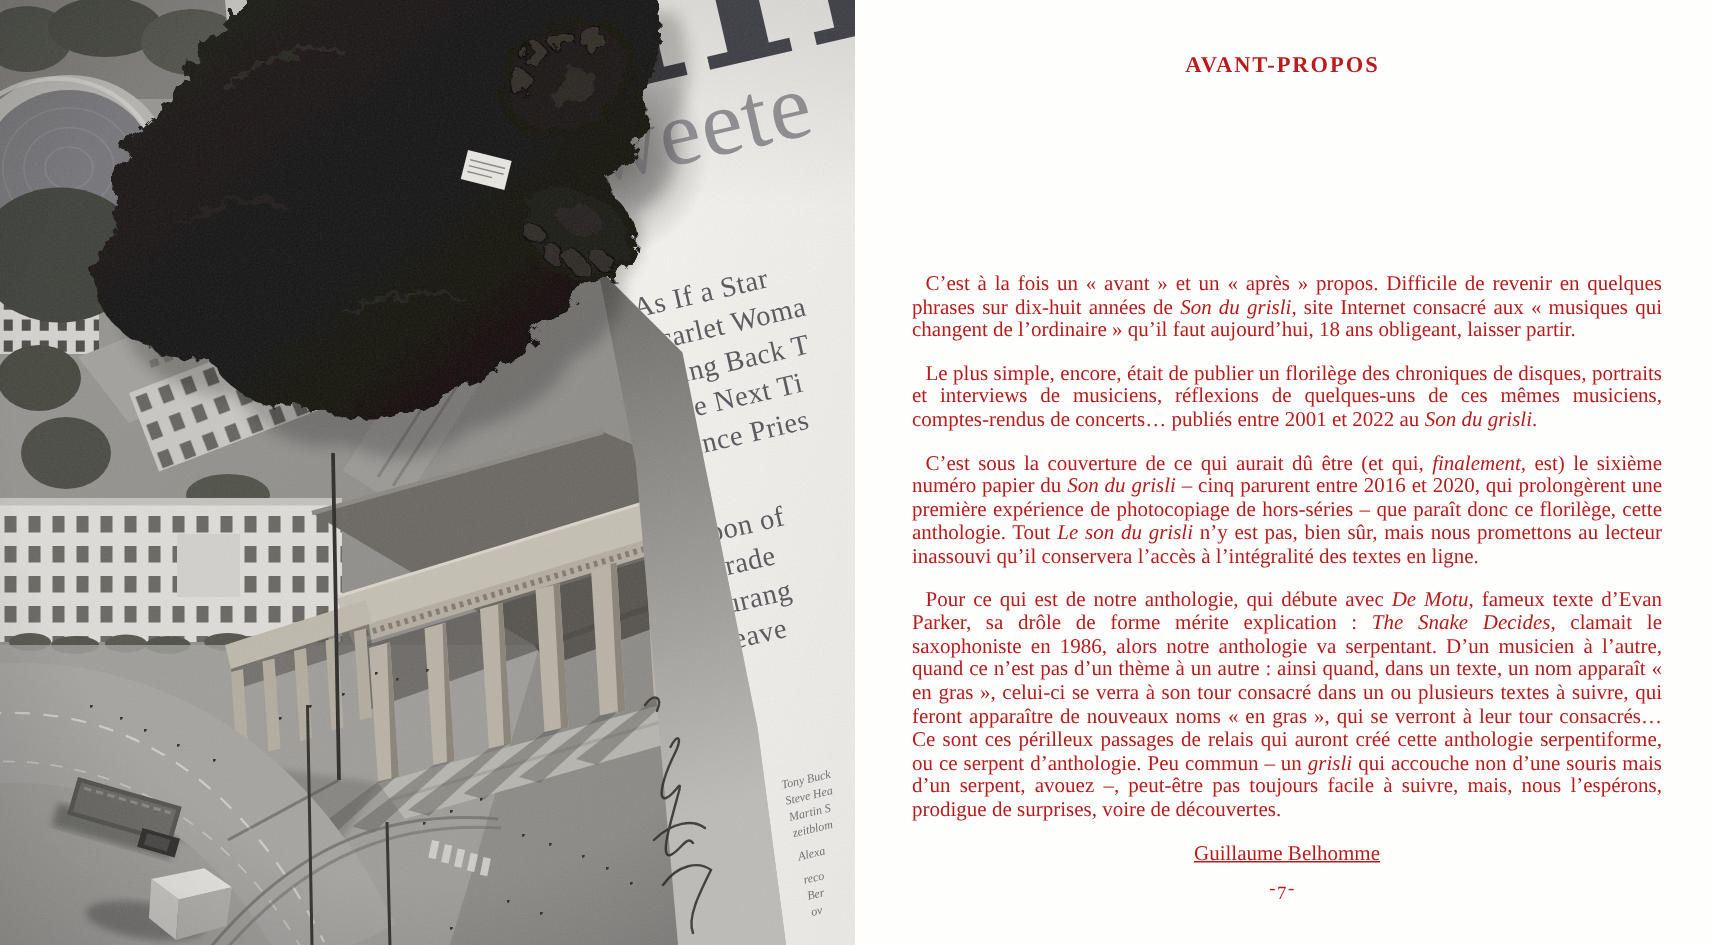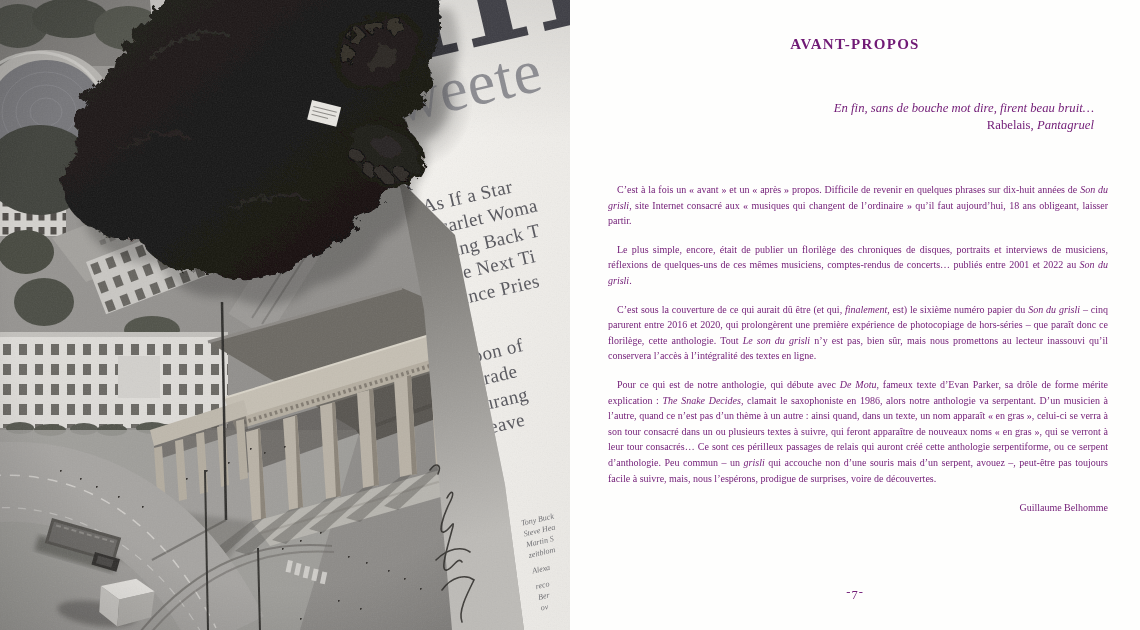--- a/index.html
+++ b/index.html
@@ -28,29 +28,29 @@
          letter-spacing:1px;color:#8b8b90;}
   .tracklist{position:absolute;left:44px;top:190px;font-size:19px;line-height:24.5px;
          letter-spacing:.4px;color:#56565c;white-space:nowrap;}
   .tracklist .side-label{letter-spacing:1px;}
   .tracklist .gap-b{margin-top:10px;}
   .credits{position:absolute;left:88px;top:552px;font-size:8px;line-height:11px;
          font-style:italic;color:#6f6f73;white-space:nowrap;}
   .credits div:empty{height:5px;}
   .grain{position:absolute;left:0;top:0;pointer-events:none;}
   
-  .page-right{position:absolute;left:570px;top:0;width:570px;height:630px;background:#fefefd;color:#701a75;}
+  .page-right{position:absolute;left:570px;top:0;width:570px;height:630px;background:#fefefd;color:#b91c1c;}
   .page-title{position:absolute;top:36px;left:0;width:100%;margin:0;text-align:center;
          font-size:15px;font-weight:700;letter-spacing:1.3px;}
   .epigraph{position:absolute;top:100px;right:46px;text-align:right;font-size:12.7px;line-height:16.5px;}
   .ep-quote{font-style:italic;}
-  .body-wrap{position:absolute;top:182px;left:38px;width:500px;font-size:10px;line-height:15.6px;
+  .body-wrap{position:absolute;top:182px;left:38px;width:500px;font-size:14px;line-height:15.6px;
          text-align:justify;}
   .body-wrap p{margin:0 0 13px;text-indent:9px;}
-  .signature{text-align:right;margin-top:14px;}
+  .signature{text-align:center;margin-top:14px;text-decoration:underline;}
   .page-number{position:absolute;top:588px;left:0;width:100%;text-align:center;font-size:12.5px;letter-spacing:1px;}
   .page-number .dash{position:relative;top:-3.5px;}
 </style>
 </head>
 <body>
 
 <div class="spread">
 
   <section class="page-left">
 
@@ -365,26 +365,20 @@
           <feColorMatrix type="saturate" values="0"></feColorMatrix>
         </filter>
       </defs>
       <rect width="570" height="630" filter="url(#grainF)" opacity="0.10"></rect>
     </svg>
   </section>
 
   <section class="page-right">
     <h1 class="page-title">AVANT-PROPOS</h1>
 
-    <div class="epigraph">
-      <div class="ep-quote">En fin, sans de bouche mot dire, firent beau bruit…</div>
-      <div class="ep-attr">
-        <span>Rabelais, </span><i>Pantagruel</i>
-      </div>
-    </div>
 
     <div class="body-wrap">
       <div>
           <p><span>C’est à la fois un « avant » et un « après » propos. Difficile de revenir en quelques phrases sur dix-huit années de </span><i>Son du grisli</i><span>, site Internet consacré aux « musiques qui changent de l’ordinaire » qu’il faut aujourd’hui, 18 ans obligeant, laisser partir.</span></p>
           <p><span>Le plus simple, encore, était de publier un florilège des chroniques de disques, portraits et interviews de musiciens, réflexions de quelques-uns de ces mêmes musiciens, comptes-rendus de concerts… publiés entre 2001 et 2022 au </span><i>Son du grisli</i><span>.</span></p>
           <p><span>C’est sous la couverture de ce qui aurait dû être (et qui, </span><i>finalement</i><span>, est) le sixième numéro papier du </span><i>Son du grisli</i><span> – cinq parurent entre 2016 et 2020, qui prolongèrent une première expérience de photocopiage de hors-séries – que paraît donc ce florilège, cette anthologie. Tout </span><i>Le son du grisli</i><span> n’y est pas, bien sûr, mais nous promettons au lecteur inassouvi qu’il conservera l’accès à l’intégralité des textes en ligne.</span></p>
           <p><span>Pour ce qui est de notre anthologie, qui débute avec </span><i>De Motu</i><span>, fameux texte d’Evan Parker, sa drôle de forme mérite explication : </span><i>The Snake Decides</i><span>, clamait le saxophoniste en 1986, alors notre anthologie va serpentant. D’un musicien à l’autre, quand ce n’est pas d’un thème à un autre : ainsi quand, dans un texte, un nom apparaît « en gras », celui-ci se verra à son tour consacré dans un ou plusieurs textes à suivre, qui feront apparaître de nouveaux noms « en gras », qui se verront à leur tour consacrés… Ce sont ces périlleux passages de relais qui auront créé cette anthologie serpentiforme, ou ce serpent d’anthologie. Peu commun – un </span><i>grisli</i><span> qui accouche non d’une souris mais d’un serpent, avouez –, peut-être pas toujours facile à suivre, mais, nous l’espérons, prodigue de surprises, voire de découvertes.</span></p>
         </div>
       <div class="signature">Guillaume Belhomme</div>
     </div>

